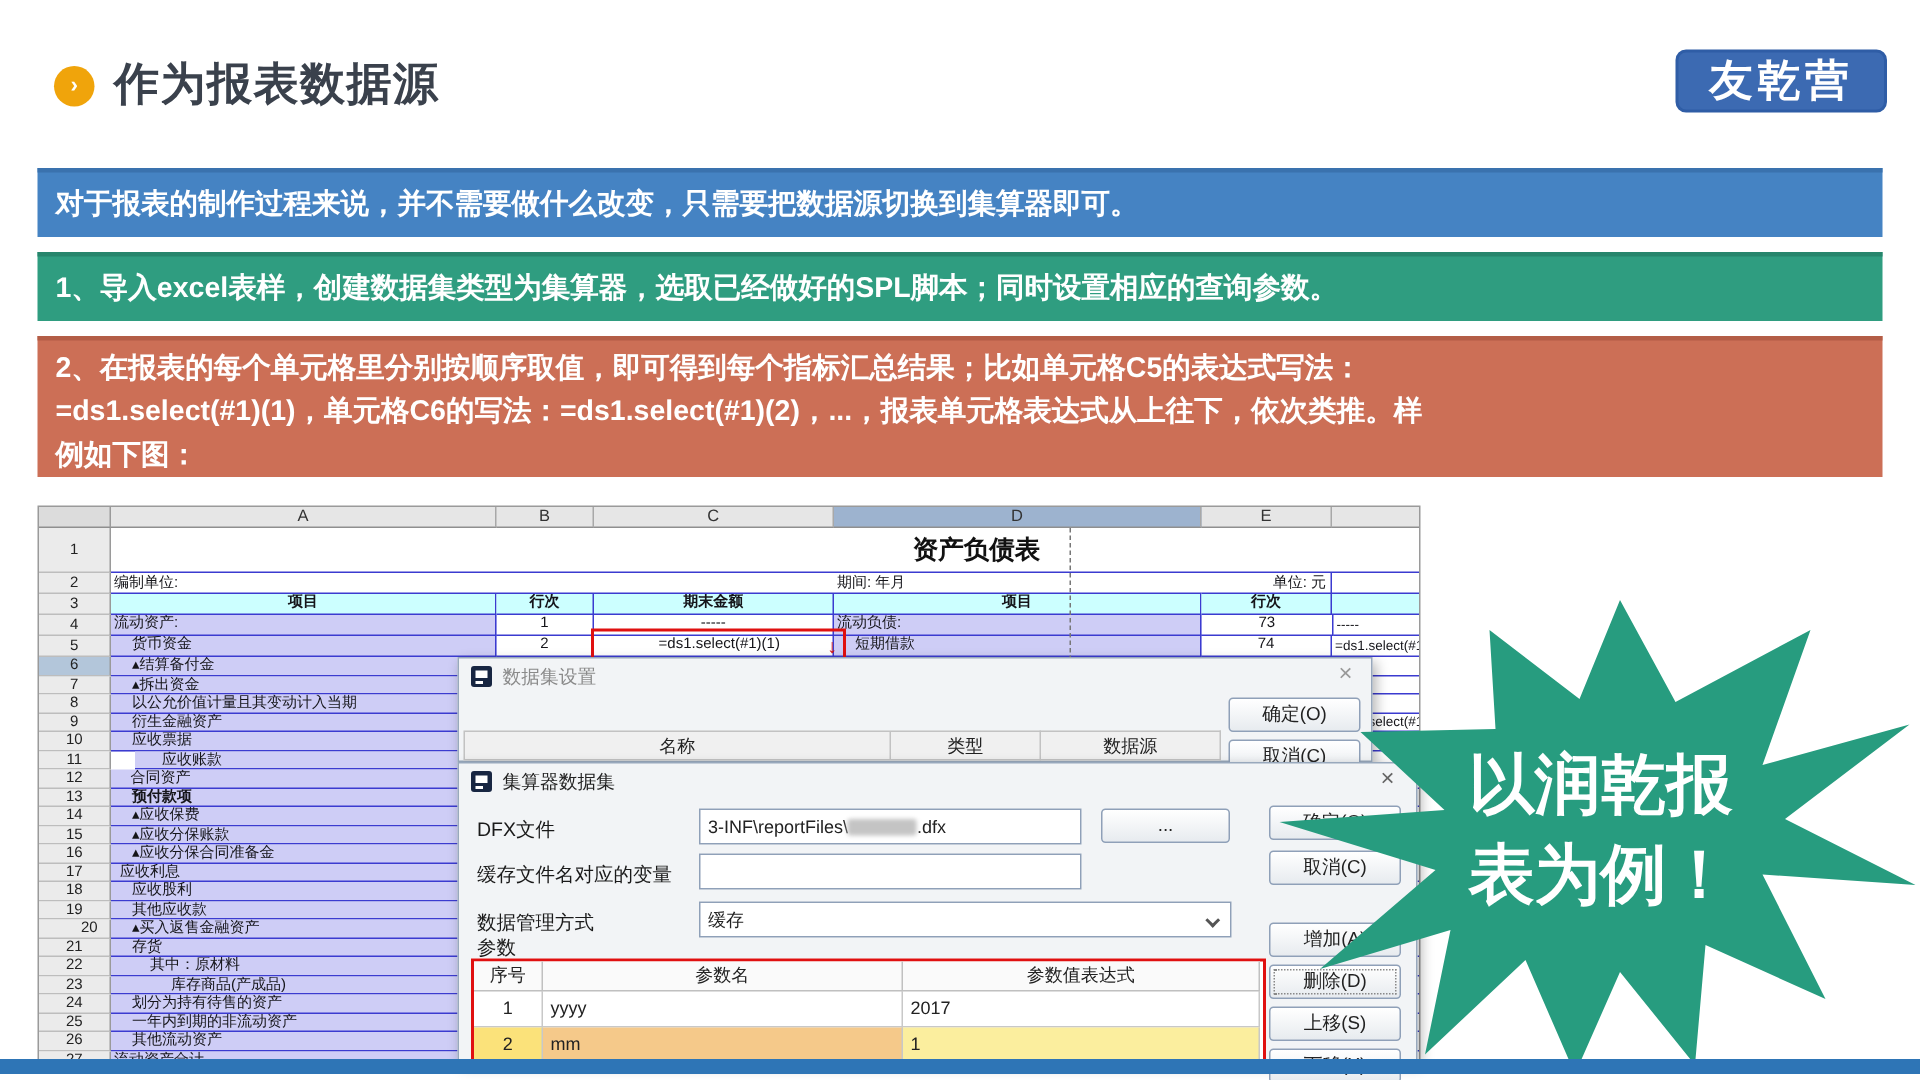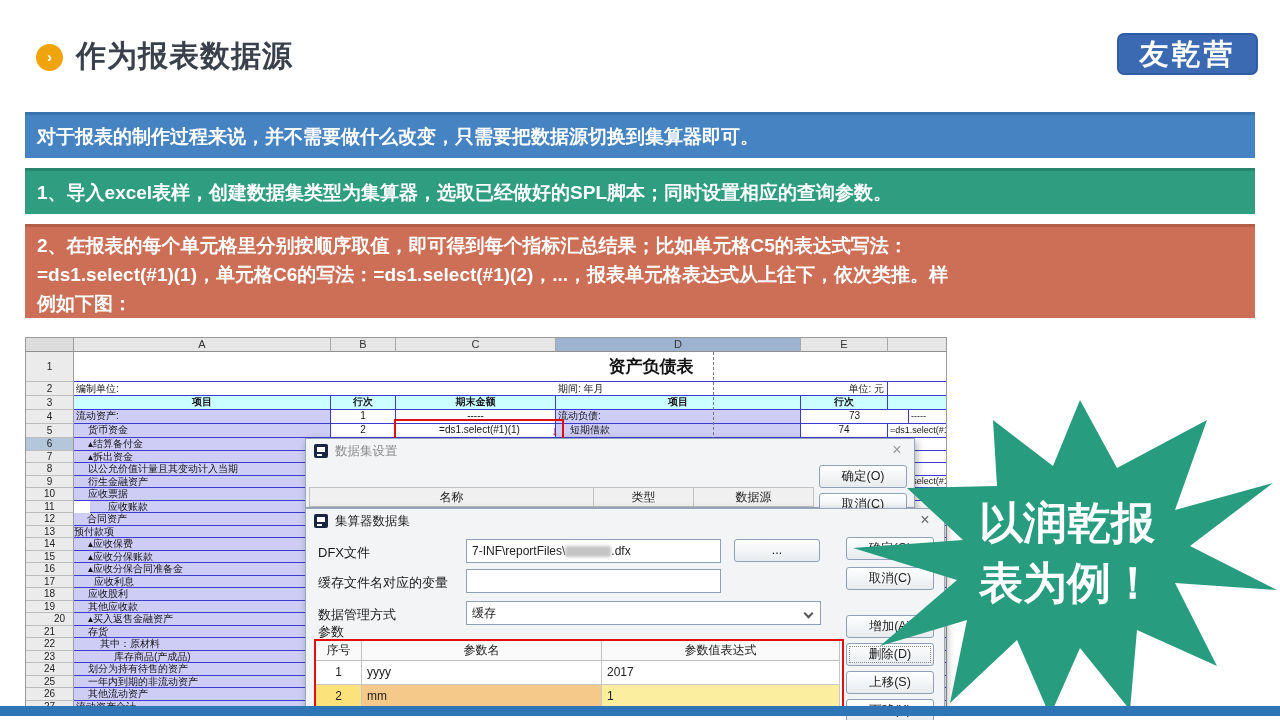--- a/index.html
+++ b/index.html
@@ -149,21 +149,21 @@
           <div class="cell cyan" style="width: 245px; line-height: 12.5px;">项目</div>
           <div class="cell cyan" style="width: 87px; line-height: 12.5px;">行次</div>
           <div class="cell cyan" style="width: 60px; line-height: 12.5px;"></div>
         </div>
         <div class="srow" style="height: 14px;">
           <div class="numc" style="line-height: 14px;">4</div>
           <div class="cell purple" style="width: 257px; line-height: 12.5px; padding-left: 2px;">流动资产:</div>
           <div class="cell ctr" style="width: 65px; line-height: 12.5px;">1</div>
           <div class="cell ctr" style="width: 160px; line-height: 12.5px;">-----</div>
           <div class="cell purple" style="width: 245px; line-height: 12.5px; padding-left: 2px;">流动负债:</div>
-          <div class="cell ctr" style="width: 108px; line-height: 12.5px;">73</div>
+          <div class="cell ctr" style="width: 88px; line-height: 12.5px;">73</div>
           <div class="cell " style="width: 60px; line-height: 12.5px; padding-left: 2px; font-size: 9px;">-----</div>
         </div>
         <div class="srow" style="height: 14px;">
           <div class="numc" style="line-height: 14px;">5</div>
           <div class="cell purple" style="width: 257px; line-height: 12.5px; padding-left: 14px;">货币资金</div>
           <div class="cell ctr" style="width: 65px; line-height: 12.5px;">2</div>
           <div class="cell " style="width: 160px; line-height: 12.5px; padding-left: 8px; font-size: 10px; text-align: center;">=ds1.select(#1)(1)</div>
           <div class="cell purple" style="width: 245px; line-height: 12.5px; padding-left: 14px;">短期借款</div>
           <div class="cell ctr" style="width: 87px; line-height: 12.5px;">74</div>
           <div class="cell " style="width: 60px; line-height: 12.5px; padding-left: 2px; font-size: 9px;">=ds1.select(#1</div>
@@ -226,21 +226,21 @@
           <div class="numc" style="line-height: 12.5px;">12</div>
           <div class="cell purple" style="width: 257px; line-height: 11px; padding-left: 13px;">合同资产</div>
           <div class="cell ctr" style="width: 65px; line-height: 11px;"></div>
           <div class="cell " style="width: 160px; line-height: 11px;"></div>
           <div class="cell purple" style="width: 245px; line-height: 11px; padding-left: 2px;"></div>
           <div class="cell ctr" style="width: 87px; line-height: 11px;"></div>
           <div class="cell " style="width: 60px; line-height: 11px; padding-left: 2px; font-size: 9px;"></div>
         </div>
         <div class="srow" style="height: 12.5px;">
           <div class="numc" style="line-height: 12.5px;">13</div>
-          <div class="cell purple" style="width: 257px; line-height: 11px; ">预付款项</div>
+          <div class="cell purple" style="width: 257px; line-height: 11px; padding-left: 14px; font-weight: bold;">预付款项</div>
           <div class="cell ctr" style="width: 65px; line-height: 11px;"></div>
           <div class="cell " style="width: 160px; line-height: 11px;"></div>
           <div class="cell purple" style="width: 245px; line-height: 11px; padding-left: 2px;"></div>
           <div class="cell ctr" style="width: 87px; line-height: 11px;"></div>
           <div class="cell " style="width: 60px; line-height: 11px; padding-left: 2px; font-size: 9px;"></div>
         </div>
         <div class="srow" style="height: 12.5px;">
           <div class="numc" style="line-height: 12.5px;">14</div>
           <div class="cell purple" style="width: 257px; line-height: 11px; padding-left: 14px;">▴应收保费</div>
           <div class="cell ctr" style="width: 65px; line-height: 11px;"></div>
@@ -262,21 +262,21 @@
           <div class="numc" style="line-height: 12.5px;">16</div>
           <div class="cell purple" style="width: 257px; line-height: 11px; padding-left: 14px;">▴应收分保合同准备金</div>
           <div class="cell ctr" style="width: 65px; line-height: 11px;"></div>
           <div class="cell " style="width: 160px; line-height: 11px;"></div>
           <div class="cell purple" style="width: 245px; line-height: 11px; padding-left: 2px;"></div>
           <div class="cell ctr" style="width: 87px; line-height: 11px;"></div>
           <div class="cell " style="width: 60px; line-height: 11px; padding-left: 2px; font-size: 9px;"></div>
         </div>
         <div class="srow" style="height: 12.5px;">
           <div class="numc" style="line-height: 12.5px;">17</div>
-          <div class="cell purple" style="width: 257px; line-height: 11px; padding-left: 20px;">应收利息</div>
+          <div class="cell purple" style="width: 257px; line-height: 11px; padding-left: 6px;">应收利息</div>
           <div class="cell ctr" style="width: 65px; line-height: 11px;"></div>
           <div class="cell " style="width: 160px; line-height: 11px;"></div>
           <div class="cell purple" style="width: 245px; line-height: 11px; padding-left: 2px;"></div>
           <div class="cell ctr" style="width: 87px; line-height: 11px;"></div>
           <div class="cell " style="width: 60px; line-height: 11px; padding-left: 2px; font-size: 9px;"></div>
         </div>
         <div class="srow" style="height: 12.5px;">
           <div class="numc" style="line-height: 12.5px;">18</div>
           <div class="cell purple" style="width: 257px; line-height: 11px; padding-left: 14px;">应收股利</div>
           <div class="cell ctr" style="width: 65px; line-height: 11px;"></div>
@@ -398,21 +398,21 @@
 
   <div class="dlg dlg2">
     <div class="tbar">
       <div class="appic"></div>
       <span class="tt" style="color:#222">集算器数据集</span>
       <span class="closex" style="right:10px;color:#666">×</span>
     </div>
 
     <div class="flabel" style="top:35px">DFX文件</div>
     <div class="finput" style="left:160px;top:30px;width:255px">
-      <span>7-INF\reportFiles\</span><span class="blur-blob"></span><span>.dfx</span>
+      <span>3-INF\reportFiles\</span><span class="blur-blob"></span><span>.dfx</span>
     </div>
     <div class="btn" style="left:428px;top:30px;width:86px">...</div>
 
     <div class="flabel" style="top:65px">缓存文件名对应的变量</div>
     <div class="finput" style="left:160px;top:60px;width:255px"></div>
 
     <div class="flabel" style="top:97px">数据管理方式</div>
     <div class="finput" style="left:160px;top:92px;width:355px">
       <span>缓存</span>
       <span class="chev"></span>

